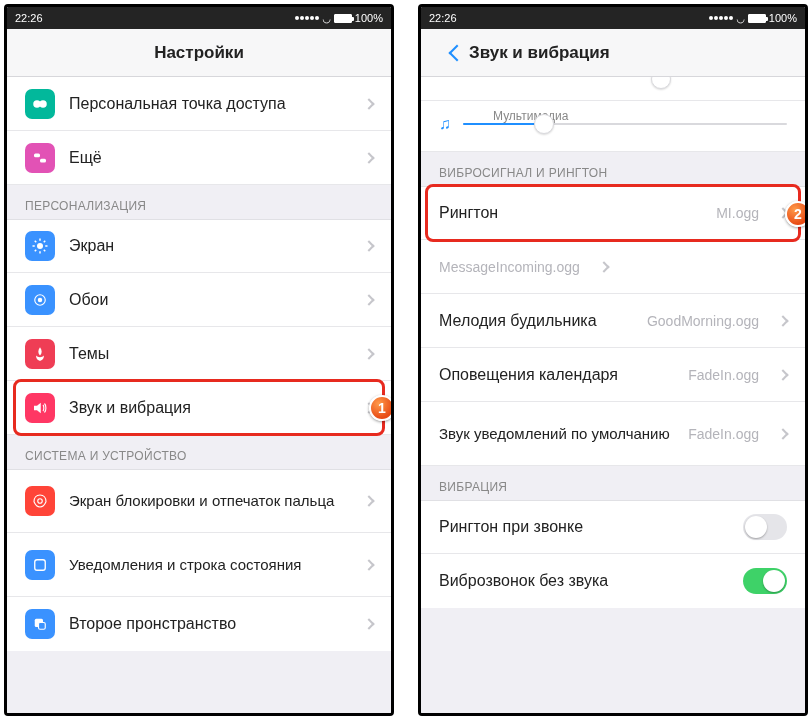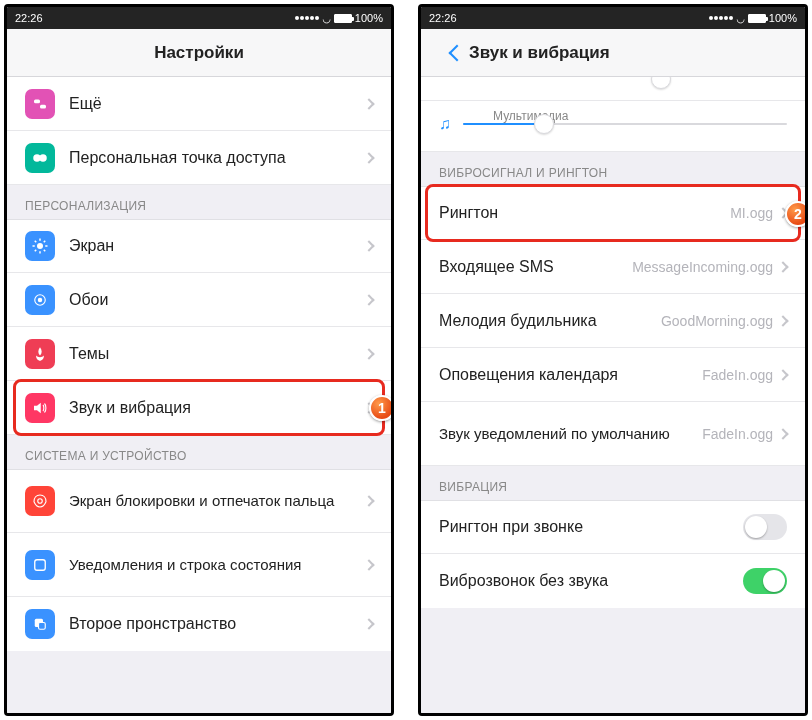--- a/index.html
+++ b/index.html
@@ -17,21 +17,21 @@
 .header-title { font-size: 17px; font-weight: 700; color: #222; flex: 1; text-align: center; }
 .header-title.left { text-align: left; margin-left: 6px; }
 .back-chevron { width: 12px; height: 12px; border-left: 2px solid #1f8fff; border-bottom: 2px solid #1f8fff; transform: rotate(45deg); }
 .content { flex: 1; overflow-y: auto; background: #f0eff4; }
 .list-row { height: 54px; background: #fff; display: flex; align-items: center; padding: 0 18px; border-bottom: 1px solid #e7e7ea; position: relative; }
 .list-row.tall { height: 64px; }
 .list-row:last-child { border-bottom: none; }
 .row-icon { width: 30px; height: 30px; border-radius: 7px; margin-right: 14px; display: flex; align-items: center; justify-content: center; color: #fff; flex-shrink: 0; }
 .row-label { font-size: 16px; color: #222; flex: 1; line-height: 1.2; }
 .row-label.two { font-size: 15px; }
-.row-value { font-size: 14px; color: #b4b4ba; margin-right: 6px; }
+.row-value { font-size: 14px; color: #b4b4ba; margin-right: 20px; }
 .chevron-r { width: 8px; height: 8px; border-top: 2px solid #c6c6cb; border-right: 2px solid #c6c6cb; transform: rotate(45deg); flex-shrink: 0; }
 .section-header { height: 34px; display: flex; align-items: flex-end; padding: 16px 18px 6px; font-size: 12px; color: #888; letter-spacing: 0.3px; background: #f0eff4; }
 .group-top { border-top: 1px solid #e0e0e4; }
 .highlight-box { position: absolute; border: 3px solid #e72a1f; border-radius: 8px; pointer-events: none; z-index: 5; }
 .badge { position: absolute; width: 26px; height: 26px; border-radius: 50%; background: radial-gradient(circle at 35% 30%, #ff9a4a, #e84b15 70%); border: 2px solid #fff; box-shadow: 0 1px 3px rgba(0,0,0,0.4); color: #fff; font-weight: 700; font-size: 14px; display: flex; align-items: center; justify-content: center; z-index: 6; }
 .slider-row { background: #fff; padding: 14px 18px 18px; border-bottom: 1px solid #e7e7ea; }
 .slider-wrap { display: flex; align-items: center; gap: 12px; }
 .slider-track { flex: 1; position: relative; }
 .slider-label { font-size: 12px; color: #888; position: absolute; top: -14px; left: 30px; }
 .slider-line { height: 2px; background: #d9d9dd; border-radius: 2px; position: relative; }
@@ -77,37 +77,37 @@
         <span class="batt-ic"></span>
         <span>100%</span>
       </span>
     </div>
     <div class="header">
       <span class="header-title">Настройки</span>
     </div>
     <div class="content">
 
       <div class="list-row">
+        <span class="row-icon i-hotspot">
+            <svg class="ic-svg" viewBox="0 0 24 24">
+              <circle cx="8" cy="12" r="5"></circle>
+              <circle cx="16" cy="12" r="5"></circle>
+            </svg>
+          </span>
+        <span class="row-label">Персональная точка доступа</span>
+        <span class="chevron-r"></span>
+      </div>
+      <div class="list-row">
         <span class="row-icon i-more">
             <svg class="ic-svg" viewBox="0 0 24 24">
               <rect x="4" y="6" width="8" height="5" rx="2"></rect>
               <rect x="12" y="13" width="8" height="5" rx="2"></rect>
             </svg>
           </span>
         <span class="row-label">Ещё</span>
-        <span class="chevron-r"></span>
-      </div>
-      <div class="list-row">
-        <span class="row-icon i-hotspot">
-            <svg class="ic-svg" viewBox="0 0 24 24">
-              <circle cx="8" cy="12" r="5"></circle>
-              <circle cx="16" cy="12" r="5"></circle>
-            </svg>
-          </span>
-        <span class="row-label">Персональная точка доступа</span>
         <span class="chevron-r"></span>
       </div>
 
       <div class="section-header">ПЕРСОНАЛИЗАЦИЯ</div>
 
       <div class="list-row group-top">
         <span class="row-icon i-display">
             <svg class="ic-svg" viewBox="0 0 24 24">
               <circle cx="12" cy="12" r="4"></circle>
               <path d="M12 2v3M12 19v3M2 12h3M19 12h3M5 5l2 2M17 17l2 2M5 19l2-2M17 7l2-2" stroke="#fff" stroke-width="2"></path>
@@ -225,21 +225,20 @@
       <div class="section-header">ВИБРОСИГНАЛ И РИНГТОН</div>
 
       <div class="list-row group-top" style="position:relative;">
         <span class="row-label">Рингтон</span>
         <span class="row-value">MI.ogg</span>
         <span class="chevron-r"></span>
         <span class="highlight-box" style="left:4px; right:4px; top:-3px; bottom:-3px;"></span>
         <span class="badge" style="right:-6px; top:14px;">2</span>
       </div>
       <div class="list-row">
-        <span class="row-label">Входящее SMS</span>
         <span class="row-value">MessageIncoming.ogg</span>
         <span class="chevron-r"></span>
       </div>
       <div class="list-row">
         <span class="row-label">Мелодия будильника</span>
         <span class="row-value">GoodMorning.ogg</span>
         <span class="chevron-r"></span>
       </div>
       <div class="list-row">
         <span class="row-label">Оповещения календаря</span>

